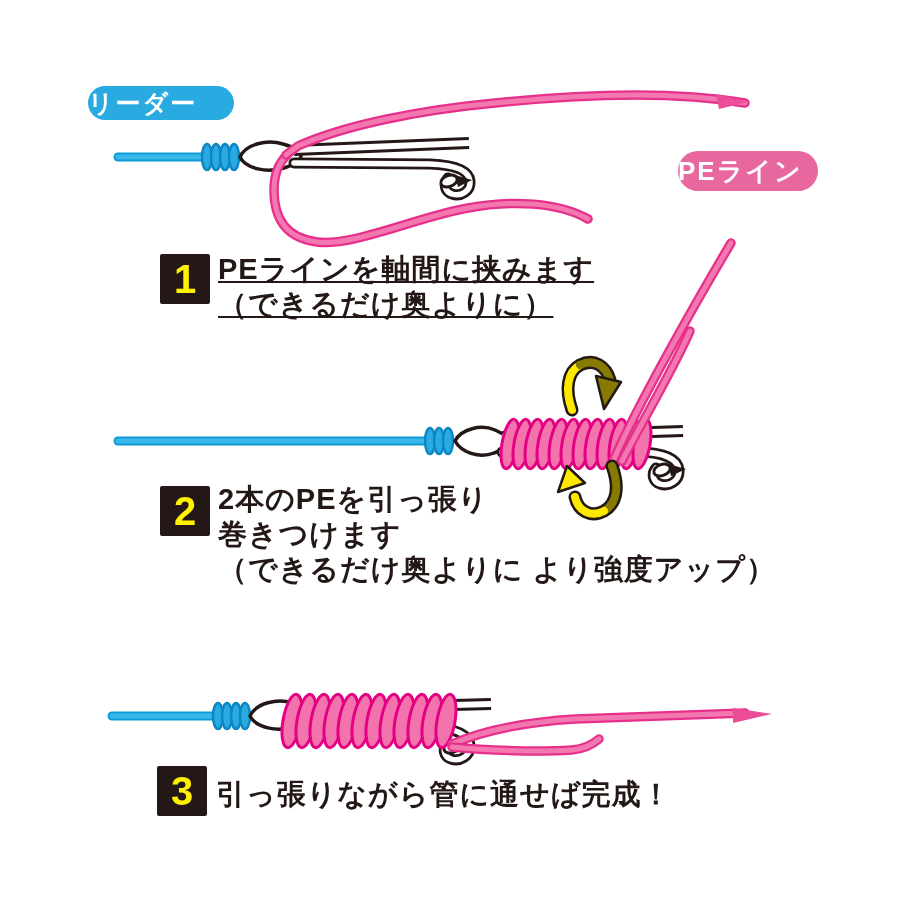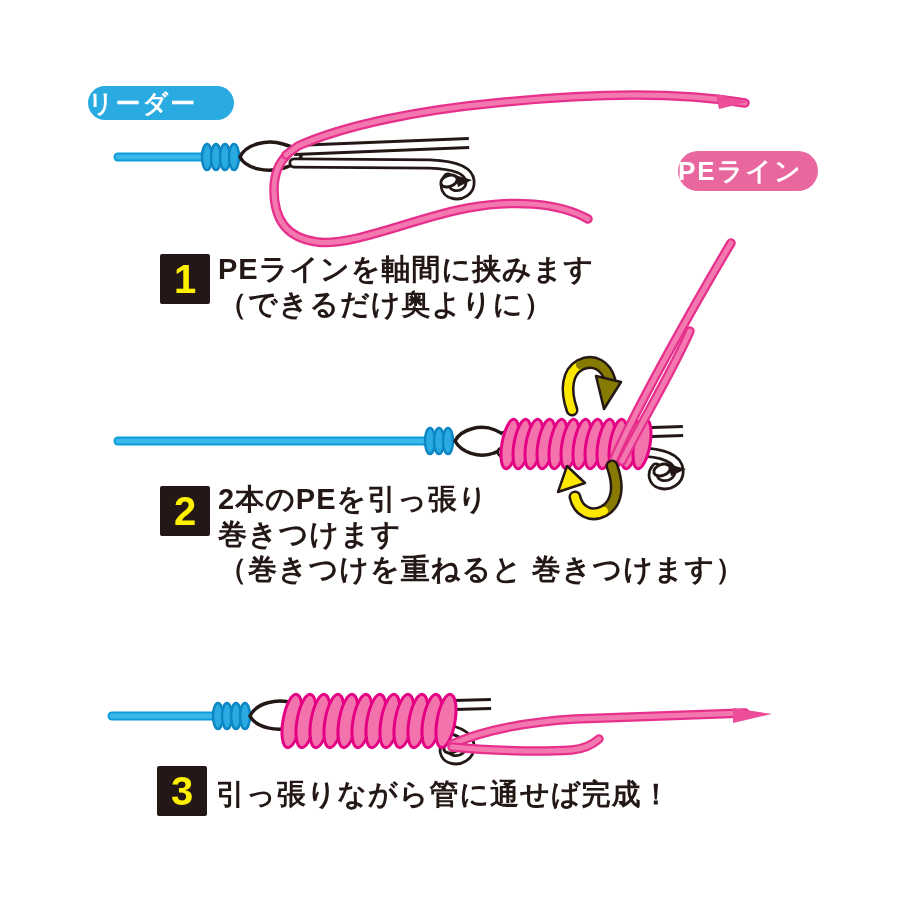--- a/index.html
+++ b/index.html
@@ -20,21 +20,21 @@
 
   
   .step-num{
     position:absolute;width:50px;height:50px;background:#231815;border-radius:2px;
     color:#FFF100;font-weight:bold;font-size:40px;line-height:50px;text-align:center;
   }
   .num-1{left:160px;top:254px;}
   .num-2{left:160px;top:486px;}
   .num-3{left:157px;top:766px;}
   .step-lines{position:absolute;color:#231815;font-weight:bold;font-size:29px;line-height:35px;letter-spacing:1px;white-space:nowrap;}
-  .lines-1{left:218px;top:252px;}
+  .lines-1{left:218px;top:252px;text-decoration:underline;}
   .lines-2{left:218px;top:482px;}
   .lines-3{left:216px;top:777px;}
 
   
   .blueO{stroke:#0D9BD9;stroke-width:9;fill:none;stroke-linecap:round;}
   .blueI{stroke:#3BB8EA;stroke-width:5;fill:none;stroke-linecap:round;}
   .blueT{stroke:#29ABE2;stroke-width:4;fill:none;stroke-linecap:round;}
   .pinkO{stroke:#E6308C;stroke-width:9.5;fill:none;stroke-linecap:round;}
   .pinkI{stroke:#F478B0;stroke-width:5;fill:none;stroke-linecap:round;}
   .wireB{stroke:#231815;stroke-width:11;fill:none;stroke-linecap:round;stroke-linejoin:round;}
@@ -203,21 +203,21 @@
     <div>PEラインを軸間に挟みます</div>
     <div>（できるだけ奥よりに）</div>
   </div>
 
   <div class="step-num num-2">
     <span>2</span>
   </div>
   <div class="step-lines lines-2">
     <div>2本のPEを引っ張り</div>
     <div>巻きつけます</div>
-    <div>（巻きつけを重ねると 巻きつけます）</div>
+    <div>（できるだけ奥よりに より強度アップ）</div>
   </div>
 
   <div class="step-num num-3">
     <span>3</span>
   </div>
   <div class="step-lines lines-3">
     <div>引っ張りながら管に通せば完成！</div>
   </div>
 
 </div>

